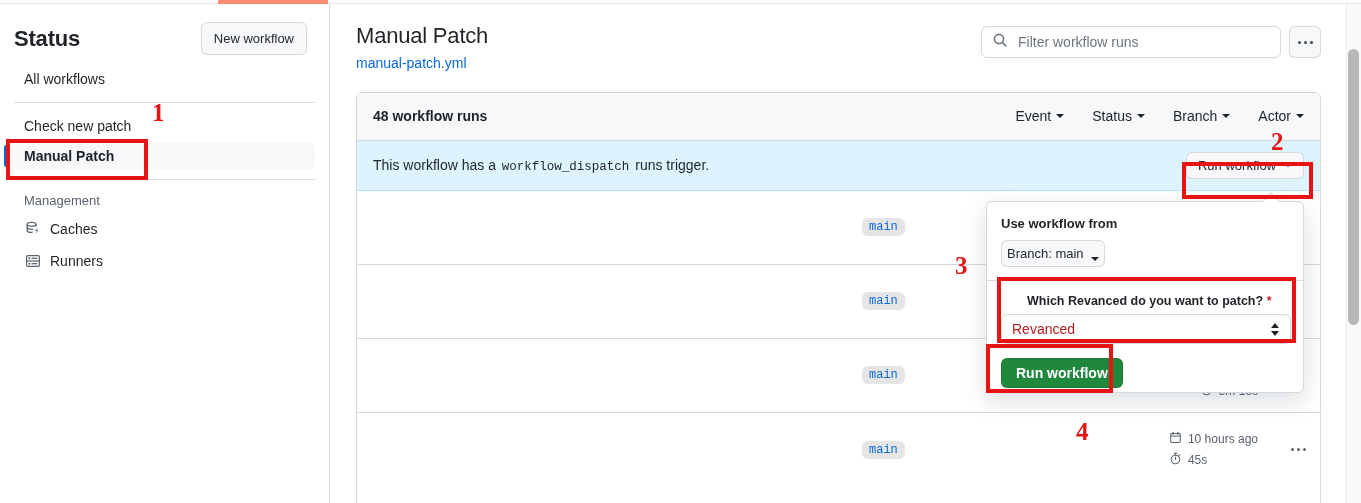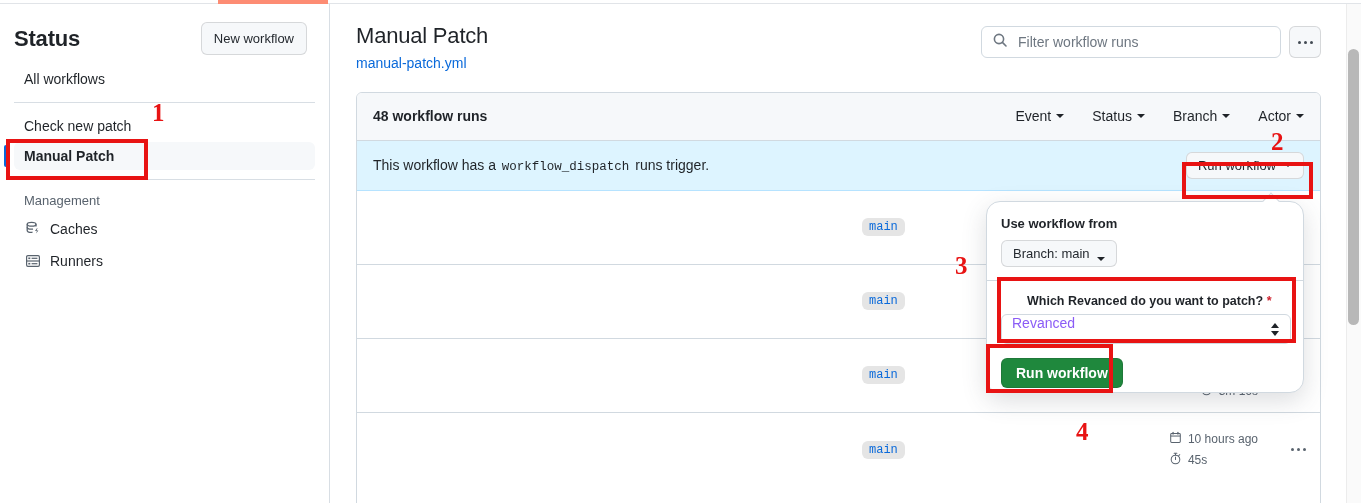--- a/index.html
+++ b/index.html
@@ -217,62 +217,62 @@
   }
   .row-kebab i { width: 3px; height: 3px; border-radius: 50%; background: #59636e; display: block; }
 
   
   .popover {
     position: absolute;
     left: 986px; top: 201px;
     width: 318px; height: 192px;
     background: #ffffff;
     border: 1px solid #d1d9e0;
-    border-radius: 14px;
+    border-radius: 6px;
     box-shadow: 0 8px 24px rgba(66,74,83,0.18);
     z-index: 40;
   }
   .popover-caret {
     position: absolute; left: 278px; top: -7px;
     width: 12px; height: 12px;
     background: #ffffff;
     border-left: 1px solid #d1d9e0;
     border-top: 1px solid #d1d9e0;
     transform: rotate(45deg);
   }
   .pop-section { padding: 14px 14px 0 14px; }
   .pop-label { font-size: 13px; font-weight: 600; color: #1f2328; margin-bottom: 9px; }
   .branch-select-btn {
     font-size: 13px; color: #24292f;
     background: #f6f8fa;
     border: 1px solid rgba(31,35,40,0.15);
     border-radius: 6px;
-    padding: 5px 11px;
+    padding: 5px 5px;
     display: inline-flex; align-items: flex-end; gap: 7px;
     cursor: pointer;
   }
   .pop-divider { height: 1px; background: #d1d9e0; margin: 13px 0 0 0; }
   .field-label {
     font-family: Liberation Sans, sans-serif;
     font-size: 12.5px; font-weight: 700; color: #1f2328;
     padding: 13px 2px 6px 14px;
     margin-left: 26px;
   }
   .req-star { color: #cf222e; font-weight: 700; }
   .select-wrap {
     margin: 0 14px;
     position: relative;
   }
   .select-box {
     width: 290px; height: 30px;
     border: 1px solid #d1d9e0;
     border-radius: 6px;
     background: #ffffff;
-    font-size: 14px; color: #8b5cf6;
-    display: flex; align-items: flex-start;
+    font-size: 14px; color: #b91c1c;
+    display: flex; align-items: center;
     padding: 0 10px;
     cursor: pointer;
   }
   .updown {
     position: absolute; right: 9px; top: 7px;
     width: 10px; height: 16px;
     display: flex; flex-direction: column; align-items: center; justify-content: center; gap: 3px;
   }
   .updown .up {
     width: 0; height: 0; border-left: 4px solid transparent;

